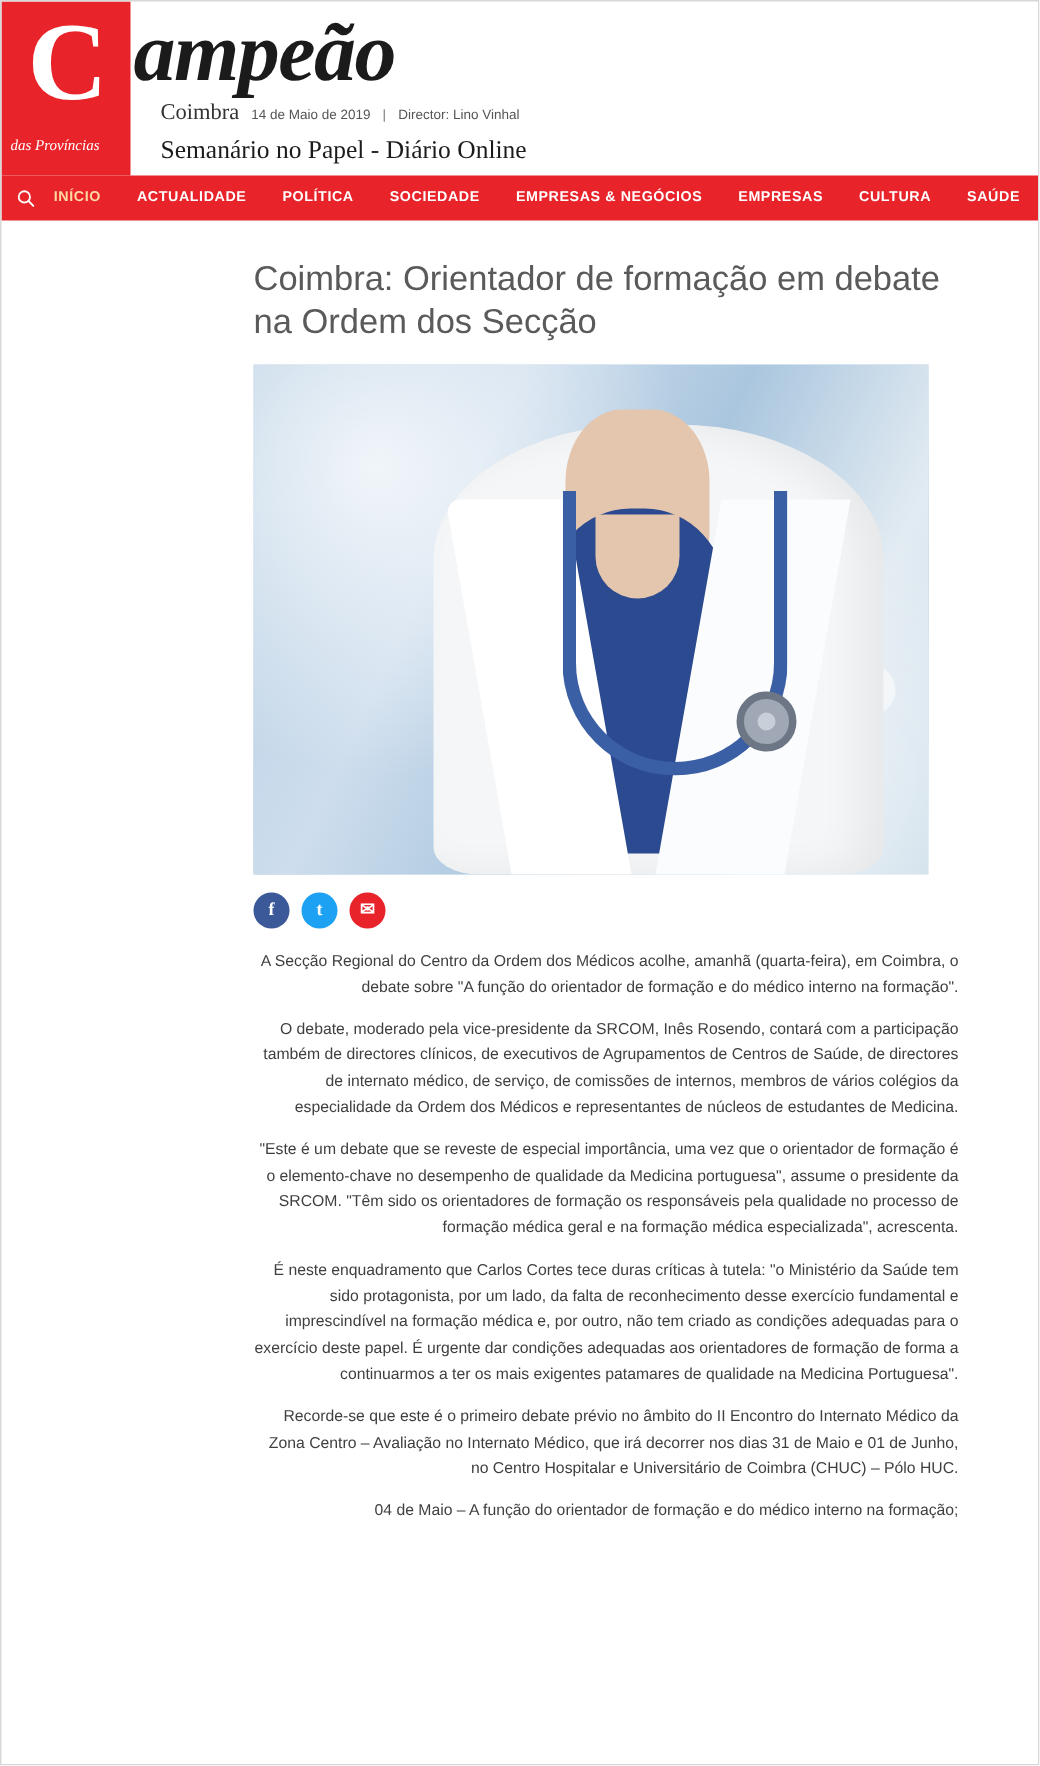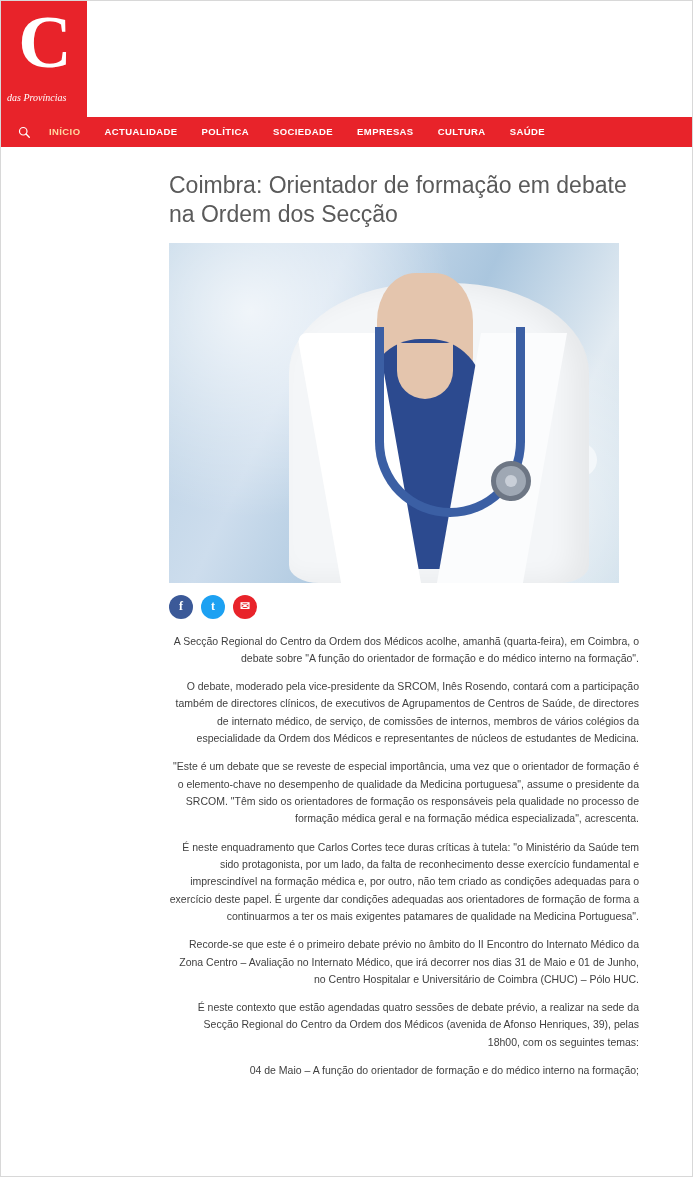--- a/index.html
+++ b/index.html
@@ -292,33 +292,44 @@
 </head>
 <body>
 
 <div class="page">
 
   <div class="masthead">
     <div class="logo-block">
       <div class="logo-c">C</div>
       <div class="logo-sub">das Províncias</div>
     </div>
+    <div class="masthead-right">
+      <div class="wordmark">ampeão</div>
+      <div class="meta-line">
+        <span class="meta-city">Coimbra</span>
+        <span class="meta-date">14 de Maio de 2019</span>
+        <span class="meta-sep">|</span>
+        <span class="meta-dir">Director: Lino Vinhal</span>
+      </div>
+      <div class="tagline">Semanário no Papel - Diário Online</div>
+    </div>
   </div>
 
   <div class="navbar">
     <div class="nav-search">
       <svg width="12" height="12" viewBox="0 0 16 16" aria-hidden="true">
         <circle cx="7" cy="7" r="5" fill="none" stroke="#ffffff" stroke-width="1.6"></circle>
         <line x1="10.8" y1="10.8" x2="15" y2="15" stroke="#ffffff" stroke-width="1.8" stroke-linecap="round"></line>
       </svg>
     </div>
     <div class="nav-item active">INÍCIO</div>
     <div class="nav-item">ACTUALIDADE</div>
     <div class="nav-item">POLÍTICA</div>
     <div class="nav-item">SOCIEDADE</div>
+    <div class="nav-item">EMPRESAS &amp; NEGÓCIOS</div>
     <div class="nav-item">EMPRESAS</div>
     <div class="nav-item">CULTURA</div>
     <div class="nav-item">SAÚDE</div>
   </div>
 
   <div class="article">
     <h1 class="article-title">Coimbra: Orientador de formação em debate na Ordem dos Secção</h1>
 
     <div class="hero">
       <div class="blur-bg"></div>
@@ -338,19 +349,18 @@
       <div class="social tw">t</div>
       <div class="social mail">✉</div>
     </div>
 
     <div class="body-copy">
       <p>A Secção Regional do Centro da Ordem dos Médicos acolhe, amanhã (quarta-feira), em Coimbra, o debate sobre "A função do orientador de formação e do médico interno na formação".</p>
       <p>O debate, moderado pela vice-presidente da SRCOM, Inês Rosendo, contará com a participação também de directores clínicos, de executivos de Agrupamentos de Centros de Saúde, de directores de internato médico, de serviço, de comissões de internos, membros de vários colégios da especialidade da Ordem dos Médicos e representantes de núcleos de estudantes de Medicina.</p>
       <p>"Este é um debate que se reveste de especial importância, uma vez que o orientador de formação é o elemento-chave no desempenho de qualidade da Medicina portuguesa", assume o presidente da SRCOM. "Têm sido os orientadores de formação os responsáveis pela qualidade no processo de formação médica geral e na formação médica especializada", acrescenta.</p>
       <p>É neste enquadramento que Carlos Cortes tece duras críticas à tutela: "o Ministério da Saúde tem sido protagonista, por um lado, da falta de reconhecimento desse exercício fundamental e imprescindível na formação médica e, por outro, não tem criado as condições adequadas para o exercício deste papel. É urgente dar condições adequadas aos orientadores de formação de forma a continuarmos a ter os mais exigentes patamares de qualidade na Medicina Portuguesa".</p>
       <p>Recorde-se que este é o primeiro debate prévio no âmbito do II Encontro do Internato Médico da Zona Centro – Avaliação no Internato Médico, que irá decorrer nos dias 31 de Maio e 01 de Junho, no Centro Hospitalar e Universitário de Coimbra (CHUC) – Pólo HUC.</p>
-      <p>É neste contexto que estão agendadas quatro sessões de debate prévio, a realizar na sede da Secção Regional do Centro da Ordem dos Médicos (avenida de Afonso Henriques, 39), pelas 18h00, com os seguintes temas:</p>
       <p>04 de Maio – A função do orientador de formação e do médico interno na formação;</p>
 
     </div>
   </div>
 
 </div>
 
 </body></html>

